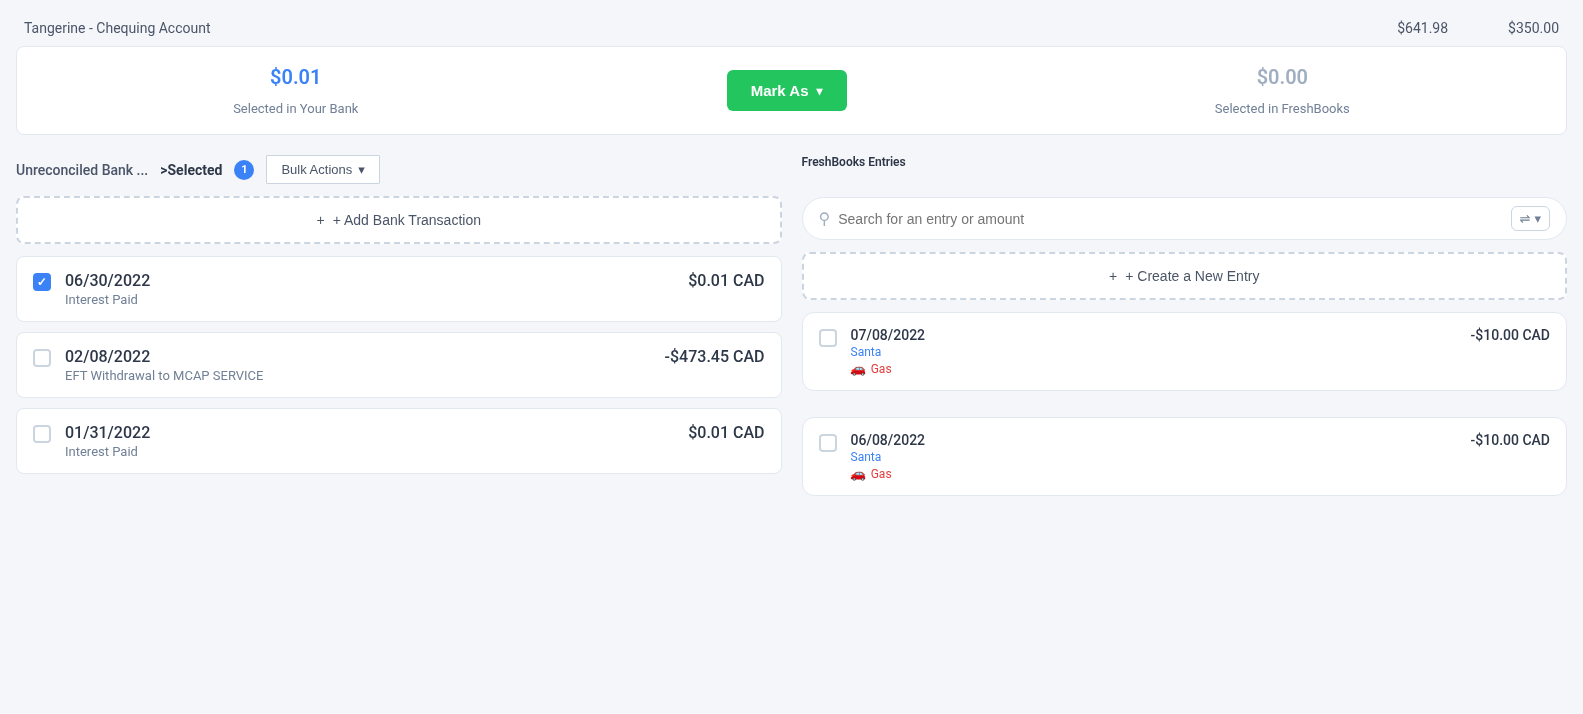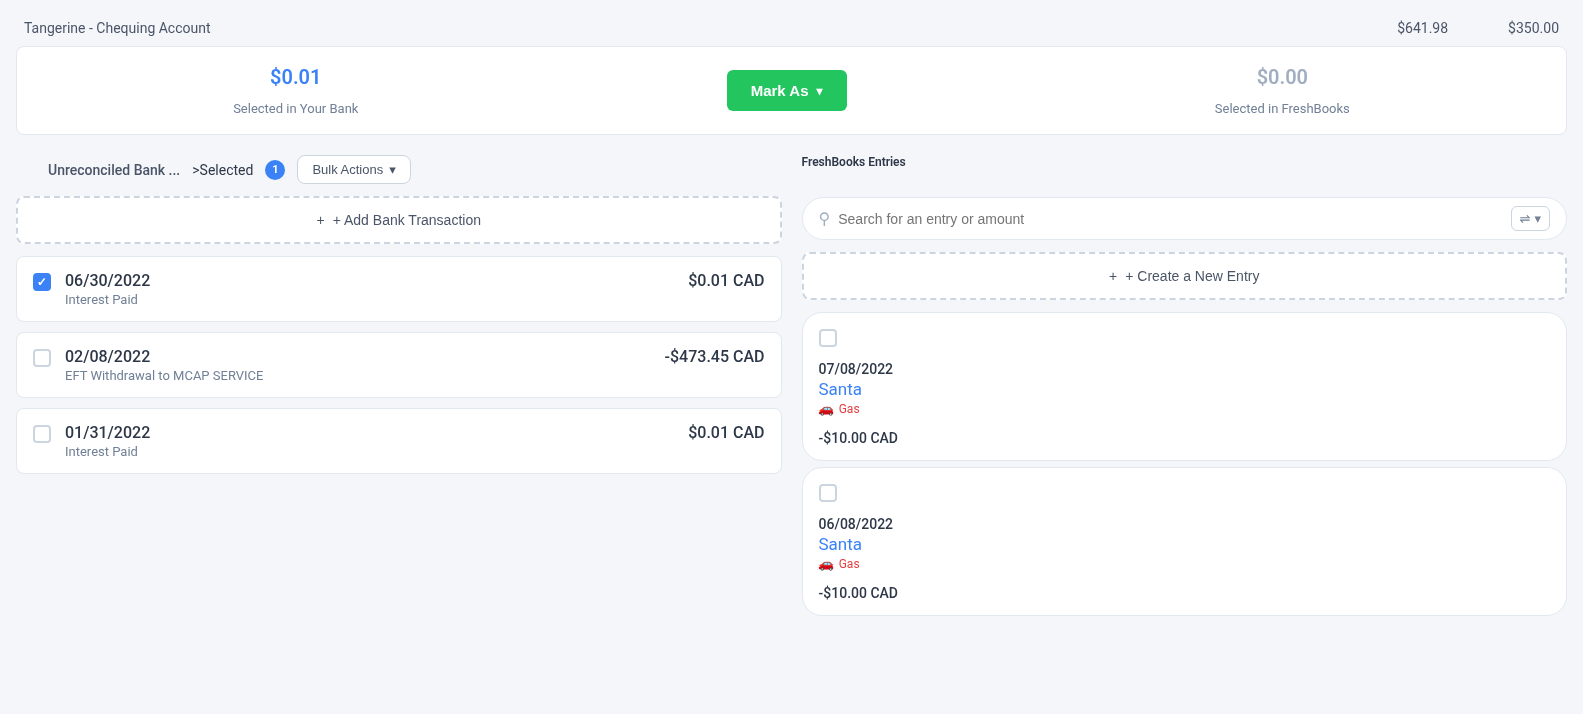--- a/index.html
+++ b/index.html
@@ -81,21 +81,20 @@
     .right-panel {
       flex: 1;
       min-width: 0;
     }
 
     .panel-header {
       display: flex;
       align-items: center;
       gap: 12px;
       margin-bottom: 12px;
-      margin-left: 32px;
     }
     .panel-title {
       font-size: 14px;
       font-weight: 500;
       color: #4a5568;
     }
     .selected-badge {
       background: #3b82f6;
       color: #fff;
       border-radius: 50%;
@@ -103,21 +102,21 @@
       height: 20px;
       display: flex;
       align-items: center;
       justify-content: center;
       font-size: 11px;
       font-weight: 700;
     }
     .bulk-actions-btn {
       border: 1px solid #cbd5e0;
       background: #fff;
-      border-radius: 8px;
+      border-radius: 1px;
       padding: 6px 14px;
       font-size: 13px;
       cursor: pointer;
       display: flex;
       align-items: center;
       gap: 6px;
       color: #4a5568;
     }
 
     .add-transaction-btn {
@@ -247,38 +246,37 @@
       align-items: center;
       justify-content: center;
       gap: 8px;
       margin-bottom: 12px;
       font-weight: 500;
     }
 
     .entry-card {
       background: #fff;
       border: 1px solid #e2e8f0;
-      border-radius: 20px;
+      border-radius: 12px;
       padding: 14px 16px;
-      margin-bottom: 6px;
+      margin-bottom: 26px;
       display: flex;
       align-items: flex-start;
       gap: 14px;
-      flex-direction: column;
     }
     .entry-info {
       flex: 1;
     }
     .entry-date {
       font-size: 14px;
       font-weight: 500;
       color: #2d3748;
     }
     .entry-name {
-      font-size: 17px;
+      font-size: 12px;
       color: #3b82f6;
       margin-top: 2px;
     }
     .entry-category {
       font-size: 12px;
       color: #e53e3e;
       margin-top: 2px;
       display: flex;
       align-items: center;
       gap: 4px;
@@ -287,21 +285,21 @@
       font-size: 14px;
       font-weight: 500;
       color: #2d3748;
       white-space: nowrap;
       text-align: right;
     }
     .car-icon {
       font-size: 13px;
     }
     .selected-text {
-      font-weight: 400;
+      font-weight: 700;
       color: #2d3748;
     }
   </style>
 </head>
 <body>
 
 <div class="account-header">
   <span>Tangerine - Chequing Account</span>
   <div class="account-header-amounts">
     <span>$641.98</span>

